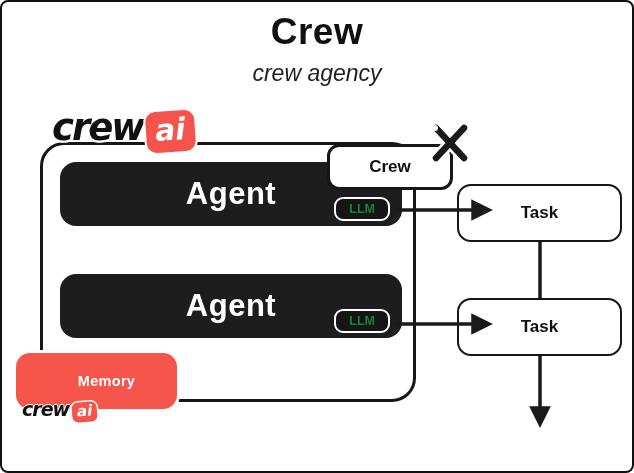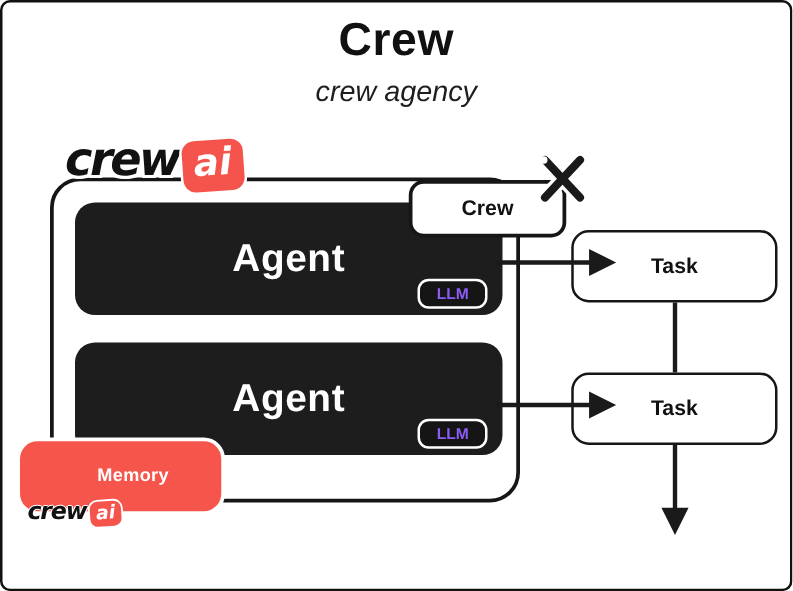--- a/index.html
+++ b/index.html
@@ -23,30 +23,30 @@
   }
 
   
   .crew-container {
     position:absolute; left:38px; top:140px; width:376px; height:260px;
     border:3.5px solid #161616; border-radius:24px; background:#fff; z-index:1;
   }
 
   
   .agent {
-    position:absolute; left:58px; width:342px; height:90px;
+    position:absolute; left:58px; width:342px; height:64px;
     background:#1d1d1d; border-radius:16px; z-index:3;
     display:flex; align-items:center; justify-content:center;
   }
   .agent-1 { top:160px; }
   .agent-2 { top:272px; }
   .agent-label { color:#fff; font-size:31px; font-weight:700; letter-spacing:.5px; }
   .llm-badge {
     position:absolute; right:12px; bottom:5px;
-    background:#151515; color:#8b5cf6; border:2.5px solid #fff; border-radius:9px;
+    background:#151515; color:#15803d; border:2.5px solid #fff; border-radius:9px;
     font-size:12.5px; font-weight:700; padding:4px 13px; line-height:1;
   }
 
   
   .tools-box {
     position:absolute; left:325px; top:142px; width:126px; height:46px;
     background:#fff; border:3px solid #161616; border-radius:12px; z-index:4;
     display:flex; align-items:center; justify-content:center;
     font-size:17px; font-weight:700;
   }

